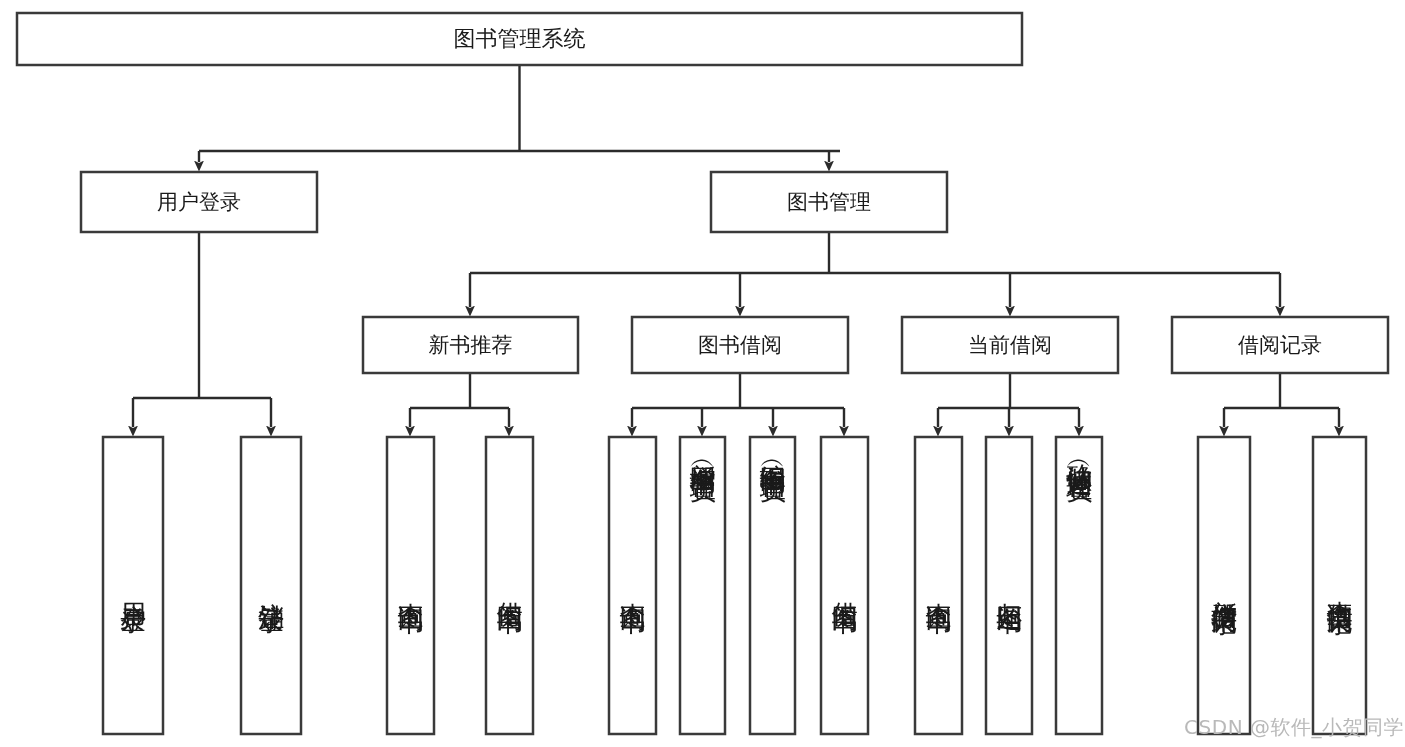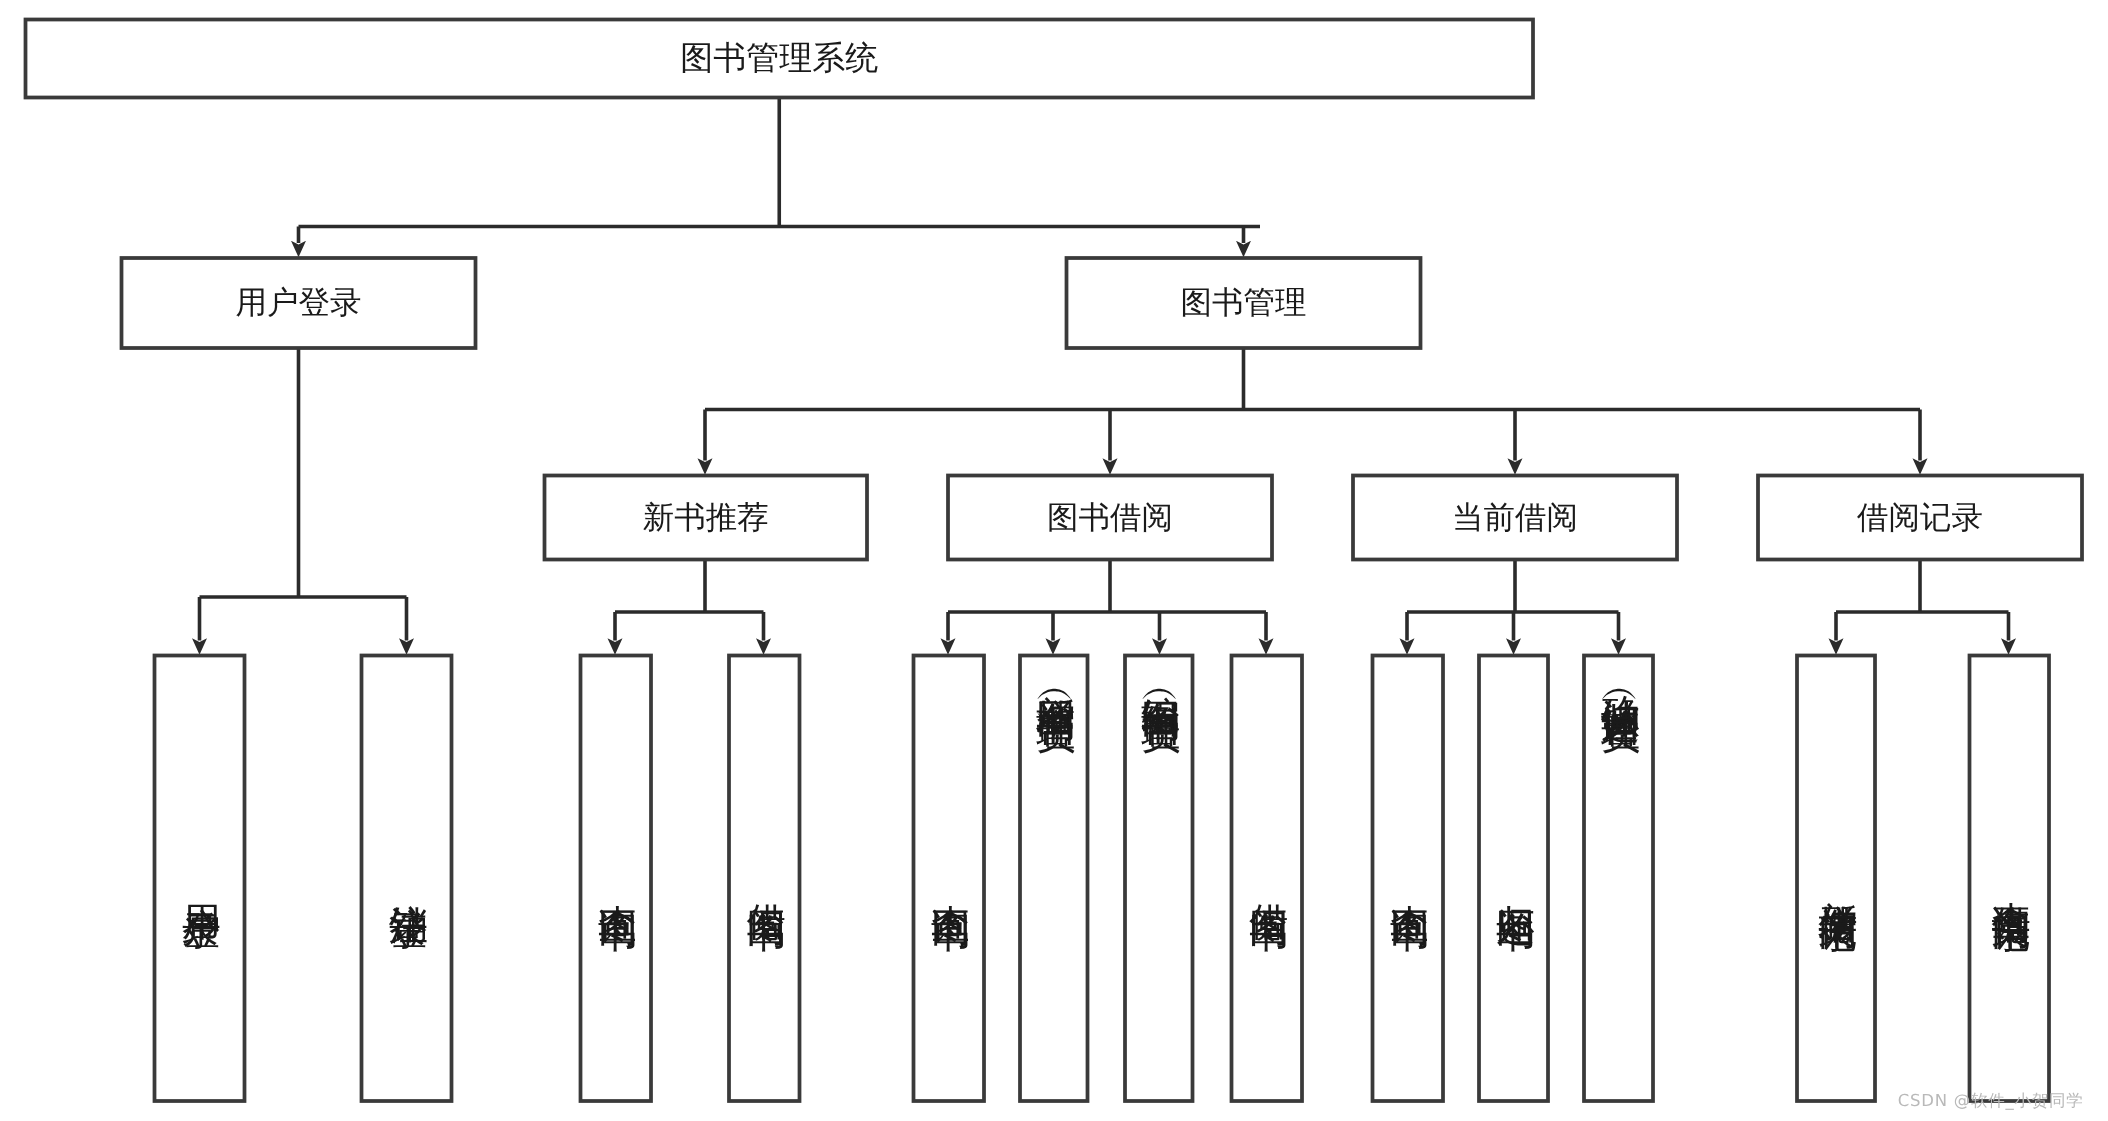--- a/index.html
+++ b/index.html
@@ -62,24 +62,24 @@
     text-orientation: upright;
     font-family: "DejaVu Sans", "Liberation Sans", sans-serif;
     font-size: 26px;
     line-height: 1.06;
     letter-spacing: 2px;
     color: #1a1a1a;
     white-space: nowrap;
   }
   #watermark {
     position: absolute;
-    right: 16px;
+    right: 1px;
     bottom: 6px;
     font-family: "DejaVu Sans", "Liberation Sans", sans-serif;
-    font-size: 11px;
+    font-size: 20px;
     color: #b9b9b9;
     white-space: nowrap;
     letter-spacing: 0.5px;
   }
 </style>
 </head>
 <body>
 
 <svg id="diagram" viewBox="0 0 1405 747">
   <defs>

